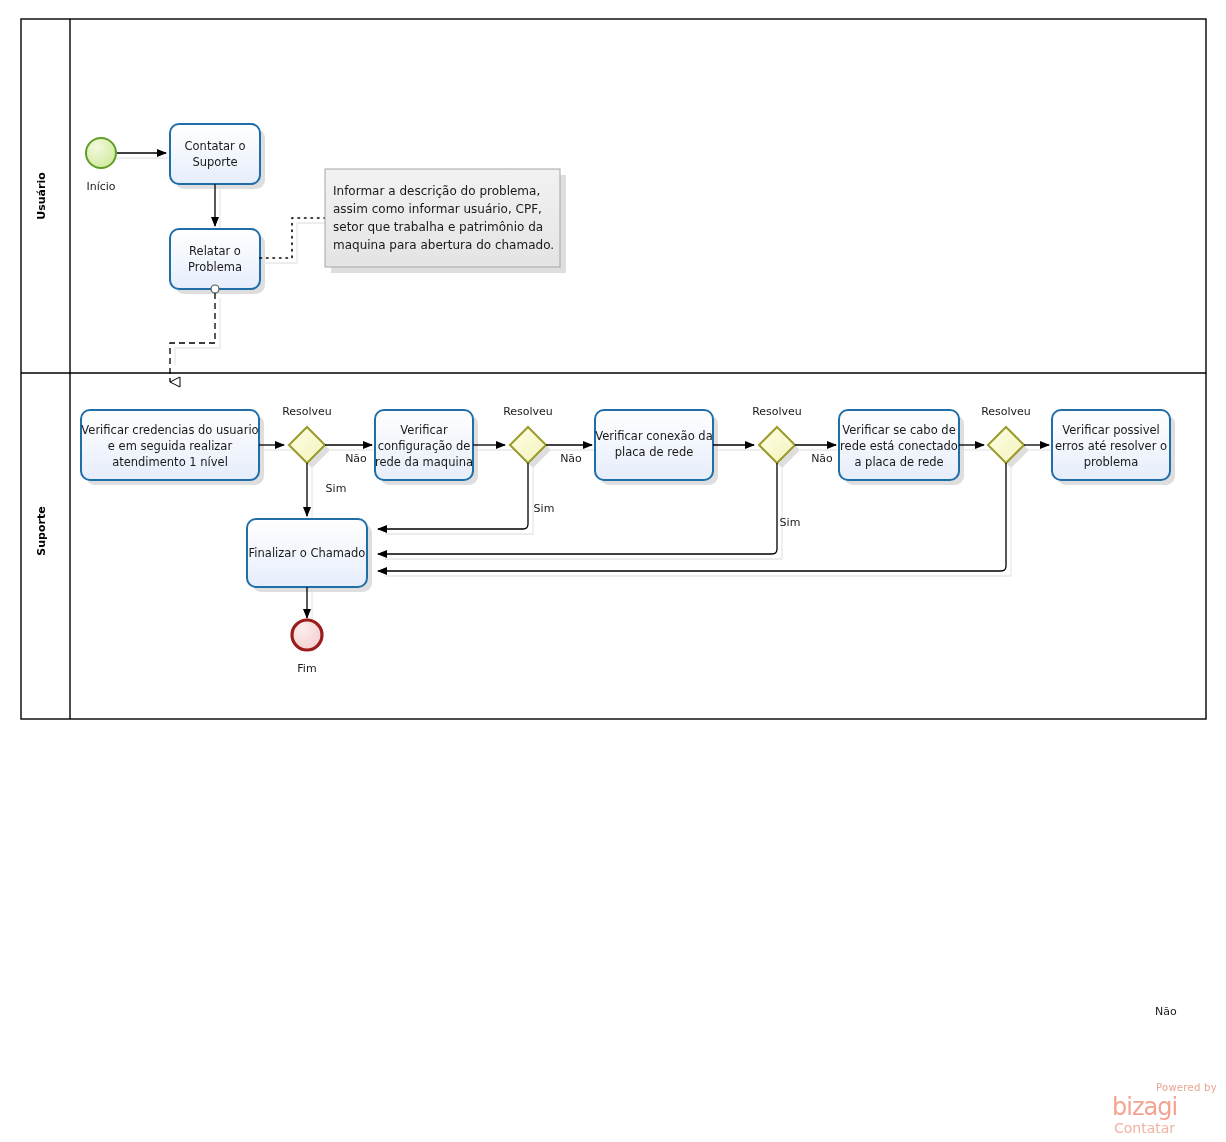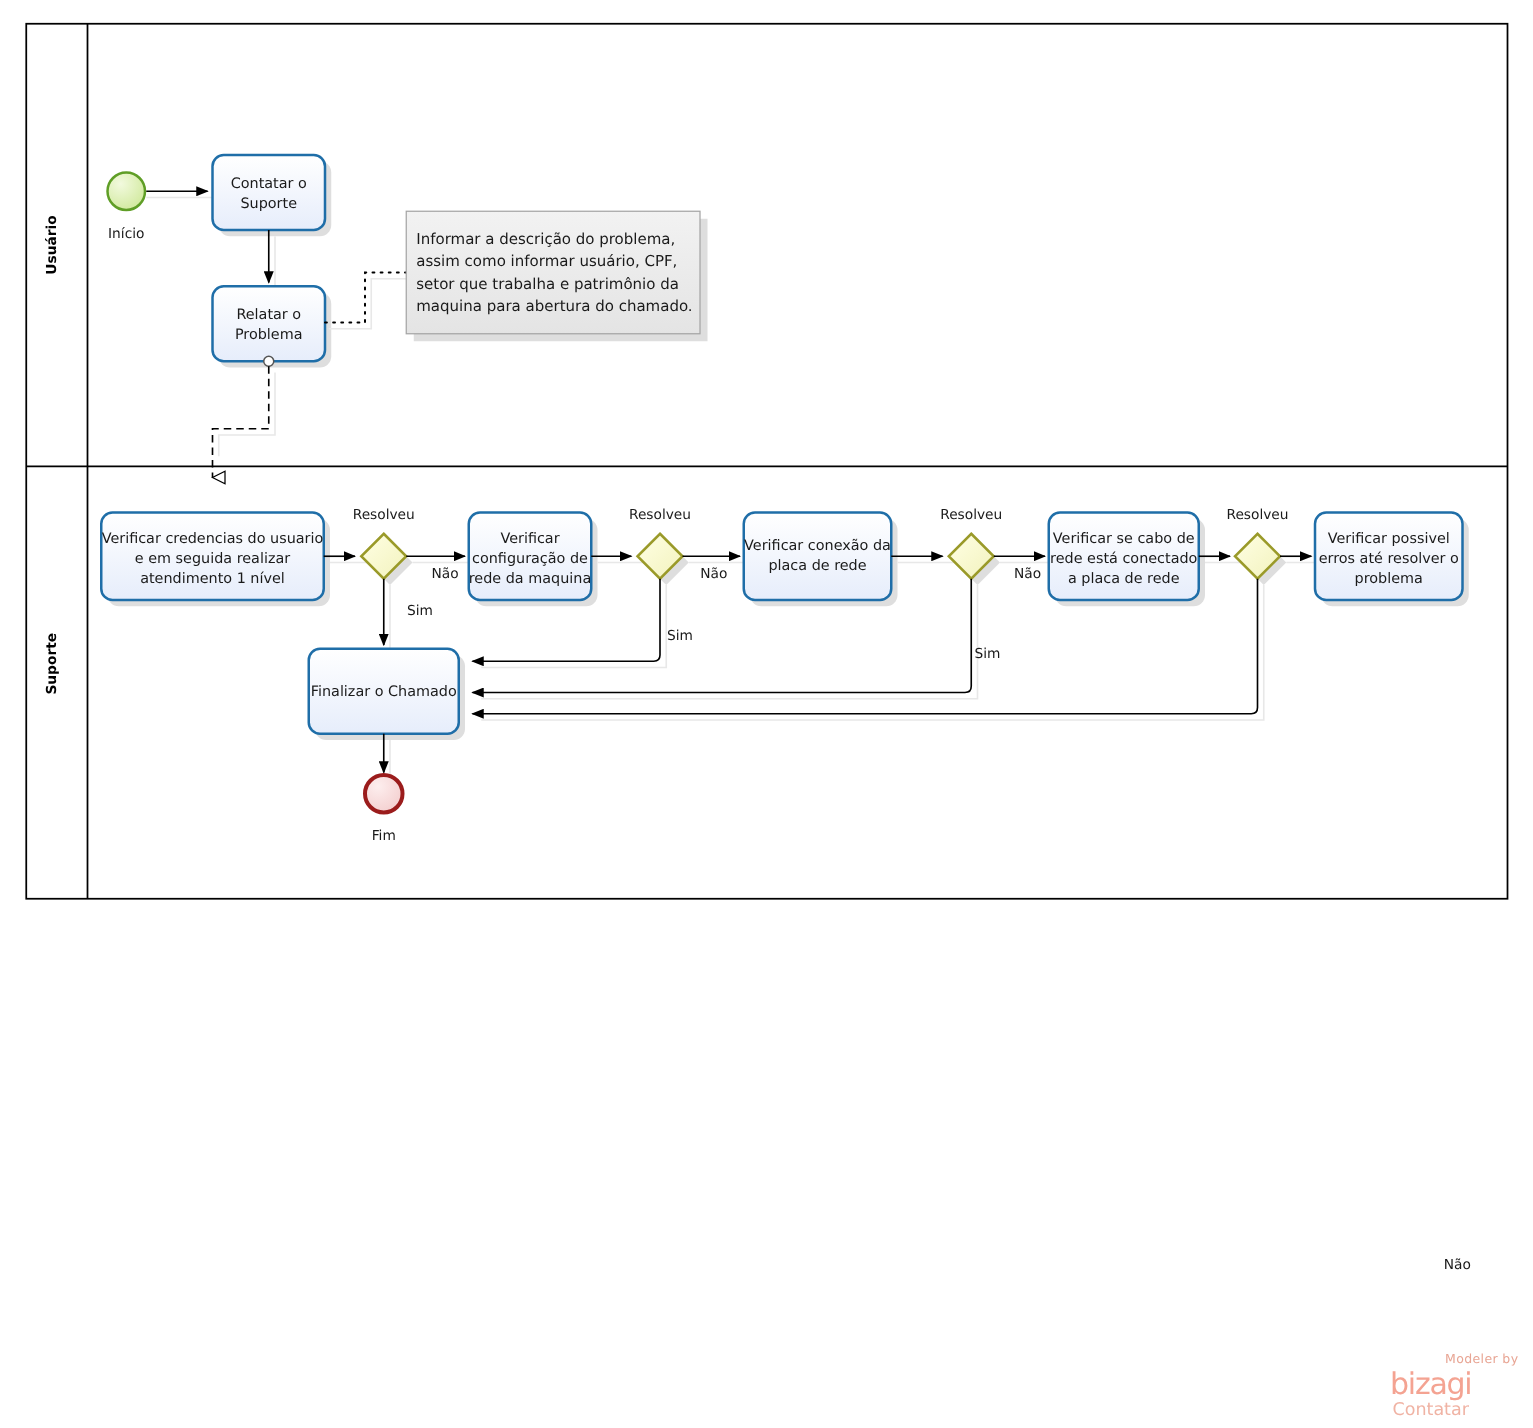--- a/index.html
+++ b/index.html
@@ -229,18 +229,18 @@
 
     <g>
       <circle cx="307" cy="635" r="15" fill="url(#gEnd)" stroke="#9b1c1c" stroke-width="3.2"></circle>
       <text class="small-text" x="307" y="672" text-anchor="middle">Fim</text>
     </g>
   </svg>
 
   <div class="stray" style="left:1155px;top:1005px;">Não</div>
 
   <div class="logo-wrap">
-    <span class="logo-powered">Modeler by</span>
+    <span class="logo-powered">Powered by</span>
     <span class="logo-main">bizagi</span>
     <span class="logo-sub">Contatar</span>
   </div>
 
 </div>
 
 </body></html>

